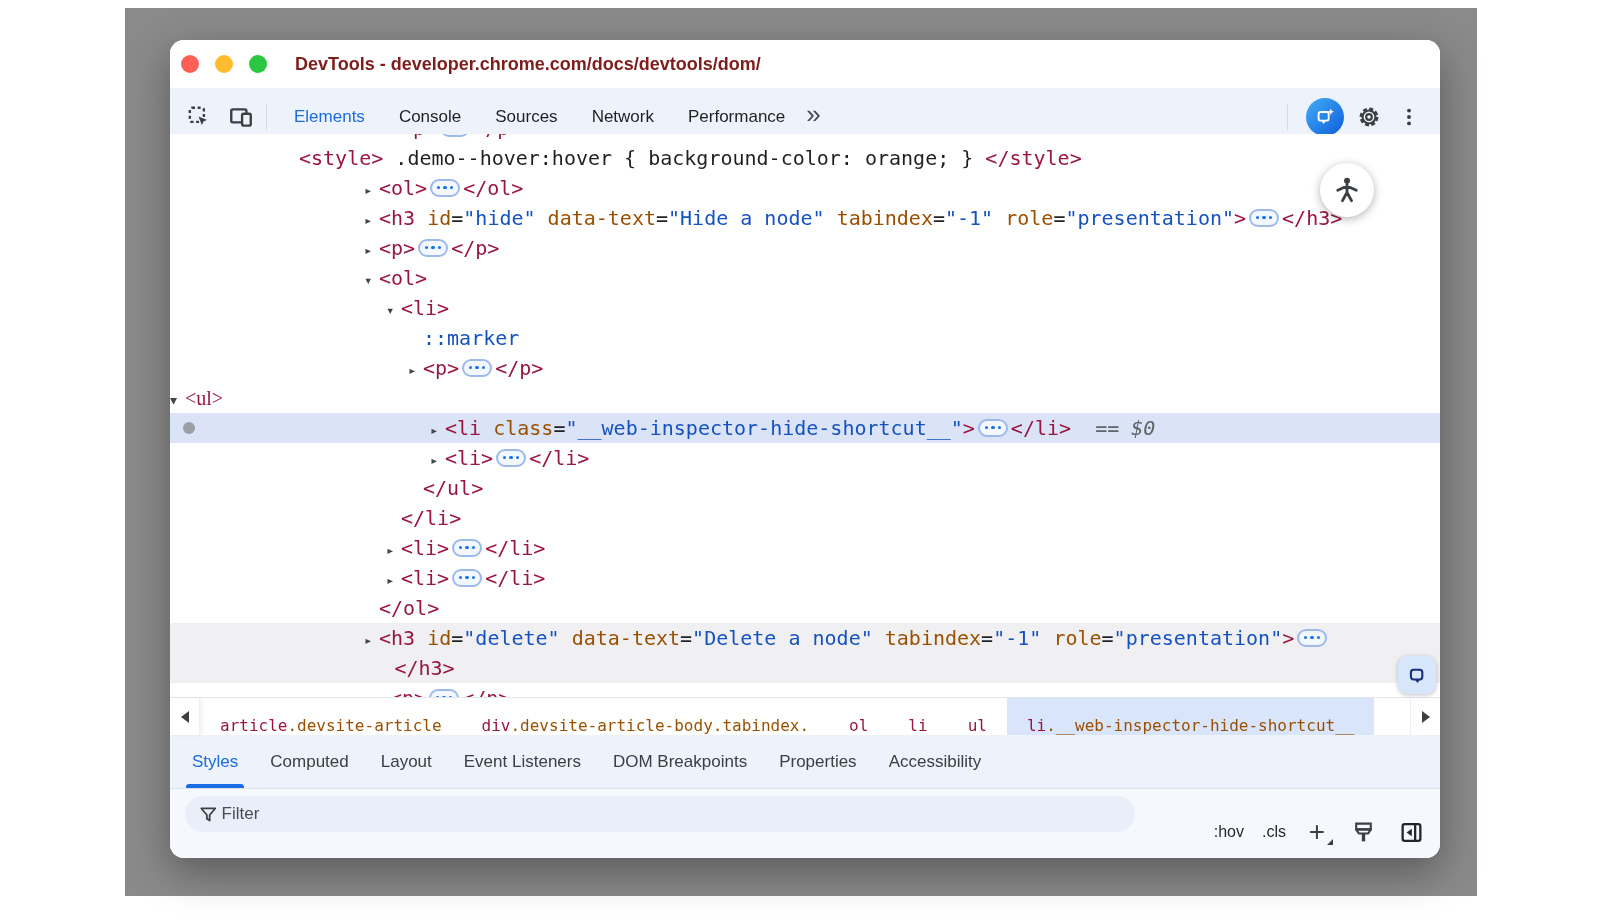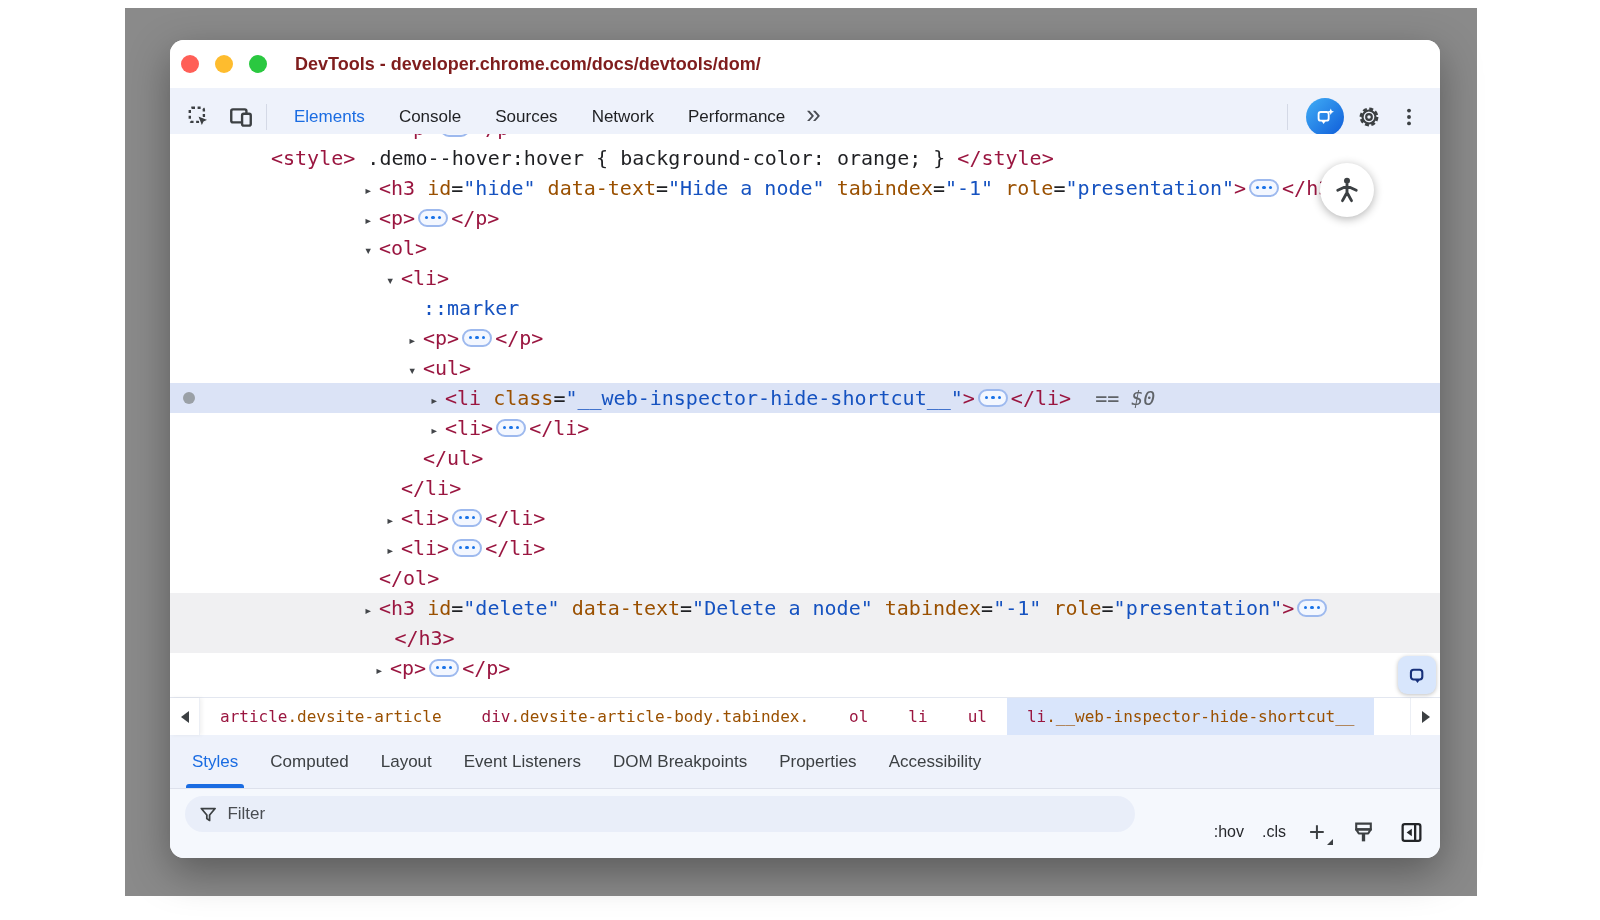--- a/index.html
+++ b/index.html
@@ -72,41 +72,41 @@
   
   .crumbbar { position:absolute; left:0; top:657px; width:100%; height:38px; background:#ffffff;
               border-top:1px solid #e3e7f0; display:flex; align-items:stretch;
               font-family:"DejaVu Sans Mono", monospace; font-size:16px; }
   .crumb-scroll { width:30px; display:flex; align-items:center; justify-content:center; background:#fff; z-index:2; }
   .crumb-scroll.left { border-right:1px solid #eceff5; box-shadow:2px 0 4px rgba(0,0,0,.06); }
   .crumb-scroll.right { position:absolute; right:0; top:0; bottom:0; border-left:1px solid #eceff5; }
   .tri-l { width:0; height:0; border-top:6px solid transparent; border-bottom:6px solid transparent; border-right:8px solid #3c4043; }
   .tri-r { width:0; height:0; border-top:6px solid transparent; border-bottom:6px solid transparent; border-left:8px solid #3c4043; }
   .crumbs { display:flex; align-items:stretch; overflow:hidden; }
-  .crumb { display:flex; align-items:center; padding:0 20px; white-space:nowrap; }
+  .crumb { display:flex; align-items:flex-end; padding:0 20px; white-space:nowrap; }
   .crumb.selected { background:#d9e5fb; }
   .crumb .c-tag { color:#9a1640; }
   .crumb .c-cls { color:#9a5000; }
 
   
   .sidetabs { position:absolute; left:0; top:695px; width:100%; height:54px; background:#eef2fb;
               border-bottom:1px solid #dde1ec; display:flex; align-items:center; padding-left:6px; }
   .sidetab { position:relative; height:100%; display:flex; align-items:center; padding:0 16px;
              font-size:17px; color:#3c4043; }
   .sidetab.selected { color:#1a6ce2; font-weight:500; }
   .sidetab.selected::after { content:""; position:absolute; left:10px; right:10px; bottom:0;
                              height:4px; border-radius:3px 3px 0 0; background:#1a6ce2; }
 
   
   .filterbar { position:absolute; left:0; top:749px; width:100%; height:69px; background:#f5f8fd;
                display:flex; align-items:flex-start; }
   .filter-pill { position:absolute; left:15px; top:7px; width:950px; height:36px; border-radius:18px;
                  background:#e9eef9; display:flex; align-items:center; padding:0 14px; }
   .filter-pill input { border:none; outline:none; background:transparent; font-size:17px;
-                       color:#0c4a6e; margin-left:10px; width:100%;
+                       color:#0c4a6e; margin-left:4px; width:100%;
                        font-family:"Liberation Sans", sans-serif; }
   .filter-pill input::placeholder { color:#4a4d52; opacity:1; }
   .filter-right { position:absolute; right:14px; top:7px; height:36px; display:flex;
                   align-items:center; gap:18px;margin-top:18px; }
   .toggle-txt { font-size:16px; font-weight:500; color:#27292d; }
   .plus-btn { position:relative; width:26px; height:26px; display:flex; align-items:center; justify-content:center; }
   .plus-glyph { font-size:28px; color:#3c4043; line-height:22px; font-weight:400; }
   .plus-corner { position:absolute; right:-3px; bottom:0; width:0; height:0;
                  border-left:6px solid transparent; border-bottom:6px solid #3c4043; }
   .icon-btn { width:30px; height:30px; display:flex; align-items:center; justify-content:center; }
@@ -169,28 +169,29 @@
             <circle cx="12" cy="5" r="2.1" fill="#3c4043"></circle>
             <circle cx="12" cy="12" r="2.1" fill="#3c4043"></circle>
             <circle cx="12" cy="19" r="2.1" fill="#3c4043"></circle>
           </svg>
         </span>
       </div>
     </div>
 
     <div class="dom" id="dom-rows">
         <div class="dom-row clip-top" style="padding-left: 216px;"><span class="arrow">▸</span><span class="tk-t">&lt;p&gt;</span><span class="pill"></span><span class="tk-t">&lt;/p&gt;</span></div>
-        <div class="dom-row" style="padding-left: 86px;"><span class="sp"></span><span class="tk-t">&lt;style&gt;</span><span class="tk-x"> .demo--hover:hover { background-color: orange; } </span><span class="tk-t">&lt;/style&gt;</span></div>
+        <div class="dom-row" style="padding-left: 114px;"><span class="sp"></span><span class="tk-t">&lt;style&gt;</span><span class="tk-x"> .demo--hover:hover { background-color: orange; } </span><span class="tk-t">&lt;/style&gt;</span></div>
+        <div class="dom-row" style="padding-left: 194px;"><span class="arrow">▸</span><span class="tk-t">&lt;ol&gt;</span><span class="pill"><i></i><i></i><i></i></span><span class="tk-t">&lt;/ol&gt;</span></div>
         <div class="dom-row" style="padding-left: 194px;"><span class="arrow">▸</span><span class="tk-t">&lt;h3</span><span class="tk-x"> </span><span class="tk-n">id</span><span class="tk-e">=</span><span class="tk-v">"hide"</span><span class="tk-x"> </span><span class="tk-n">data-text</span><span class="tk-e">=</span><span class="tk-v">"Hide a node"</span><span class="tk-x"> </span><span class="tk-n">tabindex</span><span class="tk-e">=</span><span class="tk-v">"-1"</span><span class="tk-x"> </span><span class="tk-n">role</span><span class="tk-e">=</span><span class="tk-v">"presentation"</span><span class="tk-t">&gt;</span><span class="pill"><i></i><i></i><i></i></span><span class="tk-t">&lt;/h3&gt;</span></div>
         <div class="dom-row" style="padding-left: 194px;"><span class="arrow">▸</span><span class="tk-t">&lt;p&gt;</span><span class="pill"><i></i><i></i><i></i></span><span class="tk-t">&lt;/p&gt;</span></div>
         <div class="dom-row" style="padding-left: 194px;"><span class="arrow">▾</span><span class="tk-t">&lt;ol&gt;</span></div>
         <div class="dom-row" style="padding-left: 216px;"><span class="arrow">▾</span><span class="tk-t">&lt;li&gt;</span></div>
         <div class="dom-row" style="padding-left: 238px;"><span class="sp"></span><span class="tk-m">::marker</span></div>
         <div class="dom-row" style="padding-left: 238px;"><span class="arrow">▸</span><span class="tk-t">&lt;p&gt;</span><span class="pill"><i></i><i></i><i></i></span><span class="tk-t">&lt;/p&gt;</span></div>
-        <div class="dom-row" style="padding-left: 238px;"><span class="arrow">▾</span><span class="tk-t">&lt;ul&gt;</span></div>
+        <div class="dom-row" style=" font-family: Liberation Serif, serif;"><span class="arrow">▾</span><span class="tk-t">&lt;ul&gt;</span></div>
         <div class="dom-row sel" style="padding-left: 260px;"><span class="node-dot"></span><span class="arrow">▸</span><span class="tk-t">&lt;li</span><span class="tk-x"> </span><span class="tk-n">class</span><span class="tk-e">=</span><span class="tk-v">"__web-inspector-hide-shortcut__"</span><span class="tk-t">&gt;</span><span class="pill"><i></i><i></i><i></i></span><span class="tk-t">&lt;/li&gt;</span><span class="tk-x">  </span><span class="tk-g">==</span><span class="tk-x"> </span><span class="tk-d">$0</span></div>
         <div class="dom-row" style="padding-left: 260px;"><span class="arrow">▸</span><span class="tk-t">&lt;li&gt;</span><span class="pill"><i></i><i></i><i></i></span><span class="tk-t">&lt;/li&gt;</span></div>
         <div class="dom-row" style="padding-left: 238px;"><span class="sp"></span><span class="tk-t">&lt;/ul&gt;</span></div>
         <div class="dom-row" style="padding-left: 216px;"><span class="sp"></span><span class="tk-t">&lt;/li&gt;</span></div>
         <div class="dom-row" style="padding-left: 216px;"><span class="arrow">▸</span><span class="tk-t">&lt;li&gt;</span><span class="pill"><i></i><i></i><i></i></span><span class="tk-t">&lt;/li&gt;</span></div>
         <div class="dom-row" style="padding-left: 216px;"><span class="arrow">▸</span><span class="tk-t">&lt;li&gt;</span><span class="pill"><i></i><i></i><i></i></span><span class="tk-t">&lt;/li&gt;</span></div>
         <div class="dom-row" style="padding-left: 194px;"><span class="sp"></span><span class="tk-t">&lt;/ol&gt;</span></div>
         <div class="dom-row hov" style="padding-left: 194px;"><span class="arrow">▸</span><span class="tk-t">&lt;h3</span><span class="tk-x"> </span><span class="tk-n">id</span><span class="tk-e">=</span><span class="tk-v">"delete"</span><span class="tk-x"> </span><span class="tk-n">data-text</span><span class="tk-e">=</span><span class="tk-v">"Delete a node"</span><span class="tk-x"> </span><span class="tk-n">tabindex</span><span class="tk-e">=</span><span class="tk-v">"-1"</span><span class="tk-x"> </span><span class="tk-n">role</span><span class="tk-e">=</span><span class="tk-v">"presentation"</span><span class="tk-t">&gt;</span><span class="pill"><i></i><i></i><i></i></span></div>
         <div class="dom-row hov" style="padding-left: 209.4px;"><span class="sp"></span><span class="tk-t">&lt;/h3&gt;</span></div>
         <div class="dom-row" style="padding-left: 205px;"><span class="arrow">▸</span><span class="tk-t">&lt;p&gt;</span><span class="pill"><i></i><i></i><i></i></span><span class="tk-t">&lt;/p&gt;</span></div>

